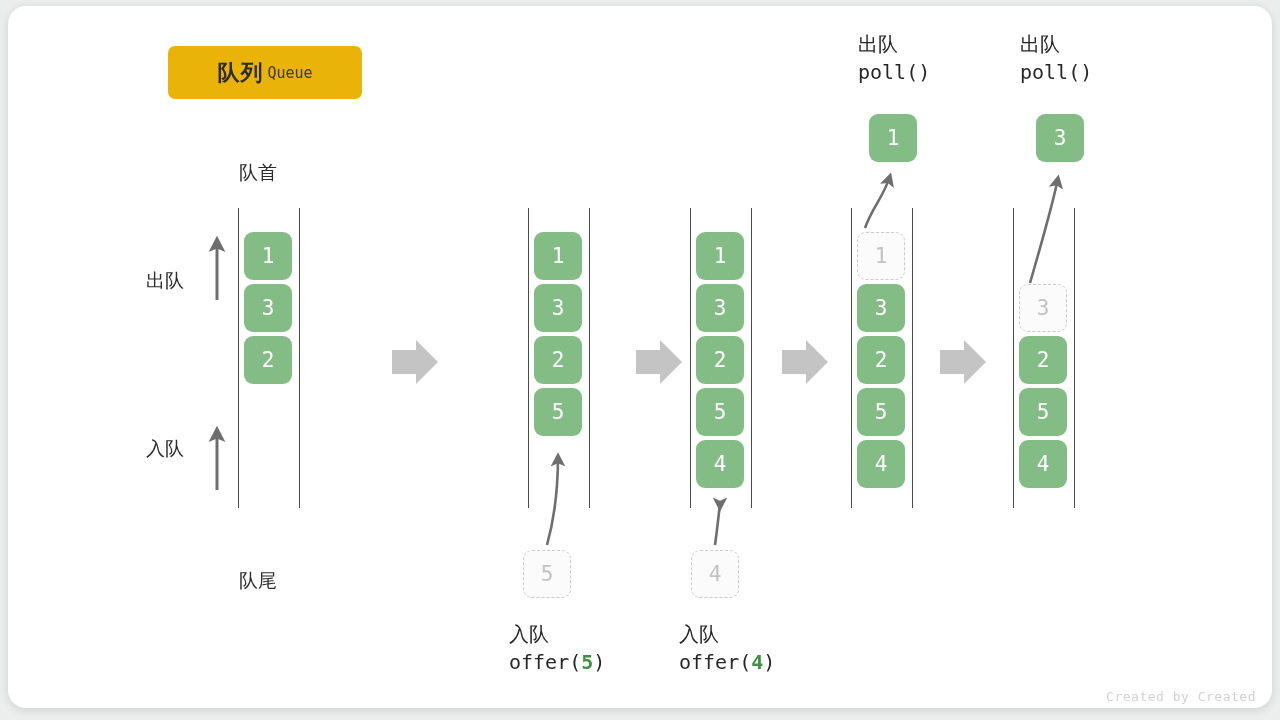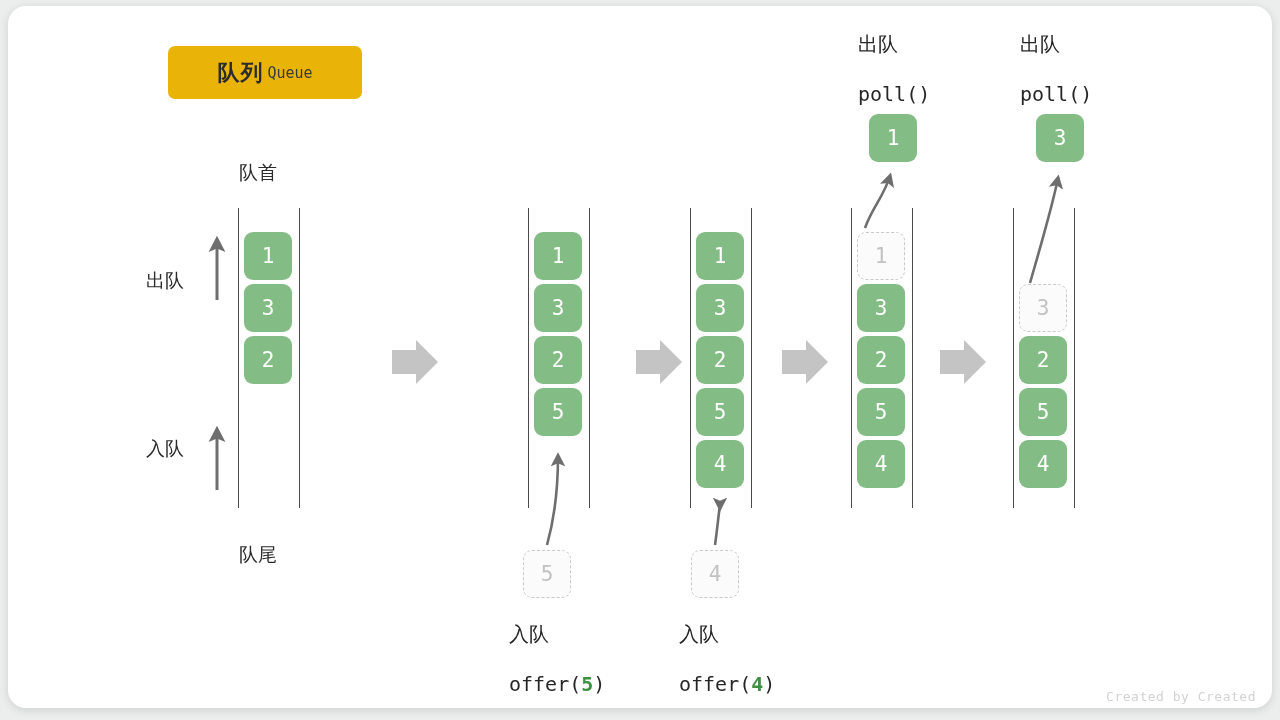--- a/index.html
+++ b/index.html
@@ -50,21 +50,21 @@
     font-size:21px;font-family:"DejaVu Sans Mono","Liberation Mono",monospace;
     box-sizing:border-box;
   }
   .freebox.filled{background:#83bd85;color:#fff;}
   .freebox.ghost{background:#fbfbfb;border:1.6px dashed #c9c9c9;color:#c2c2c2;}
 
   
   .lbl{position:absolute;color:#2b2b2b;font-weight:normal;font-size:19px;white-space:nowrap;}
   .op{position:absolute;white-space:nowrap;line-height:1.42;text-align:left;}
   .op .cn{font-size:20px;color:#262626;font-weight:normal;}
-  .op .code{font-size:20px;color:#262626;font-family:"DejaVu Sans Mono","Liberation Mono",monospace;margin-top:22px;}
+  .op .code{font-size:20px;color:#262626;font-family:"DejaVu Sans Mono","Liberation Mono",monospace;}
   .op .code .num{color:#3f9142;font-weight:bold;}
 
   .credit{
     position:absolute;right:24px;bottom:16px;
     font-size:13px;color:#d2d2d2;
     font-family:"DejaVu Sans Mono","Liberation Mono",monospace;
     letter-spacing:.5px;
   }
   svg.ov{position:absolute;left:0;top:0;width:1280px;height:720px;pointer-events:none;}
 </style>
@@ -74,21 +74,21 @@
 <div class="card"></div>
 
 <div class="stage">
 
   <div class="title-chip">
     <span class="title-cn">队列</span>
     <span class="title-en">Queue</span>
   </div>
 
   <div class="lbl" style="left:239px;top:160px;">队首</div>
-  <div class="lbl" style="left:239px;top:542px;">队尾</div>
+  <div class="lbl" style="left:239px;top:568px;">队尾</div>
   <div class="lbl" style="left:146px;top:268px;">出队</div>
   <div class="lbl" style="left:146px;top:436px;">入队</div>
 
   <div class="col" style="left:238px;top:208px;width:62px;height:300px;">
     <div class="rail left"></div>
     <div class="rail right"></div>
     <div class="cell filled" style="top:24px;">1</div>
     <div class="cell filled" style="top:76px;">3</div>
     <div class="cell filled" style="top:128px;">2</div>
   </div>

